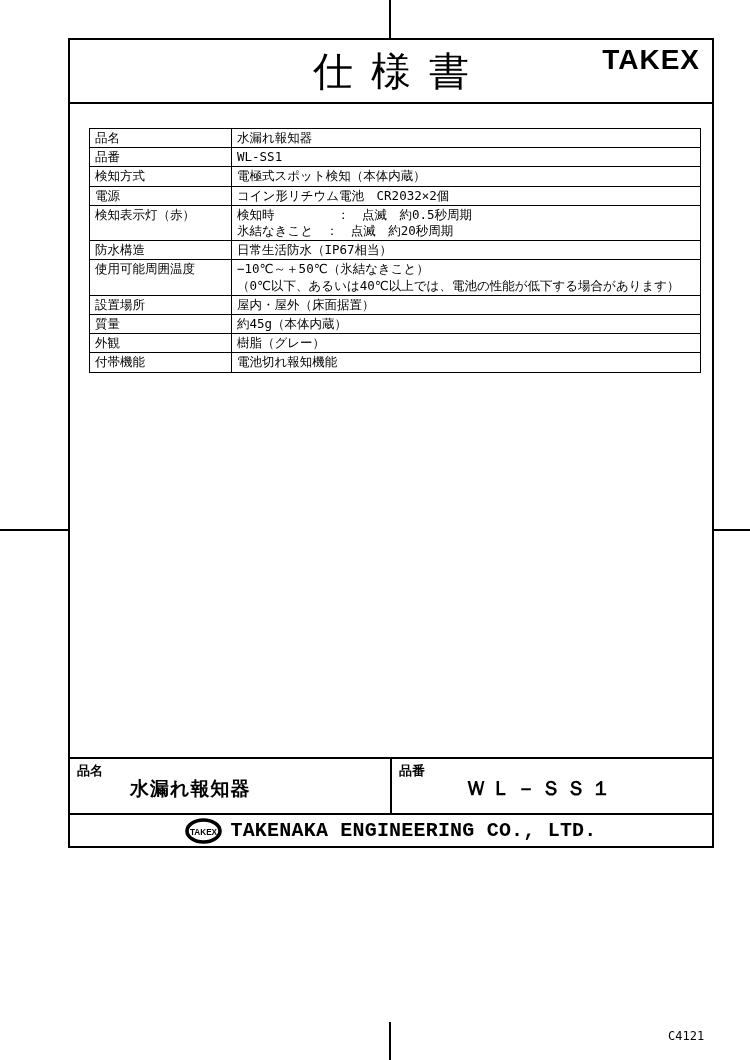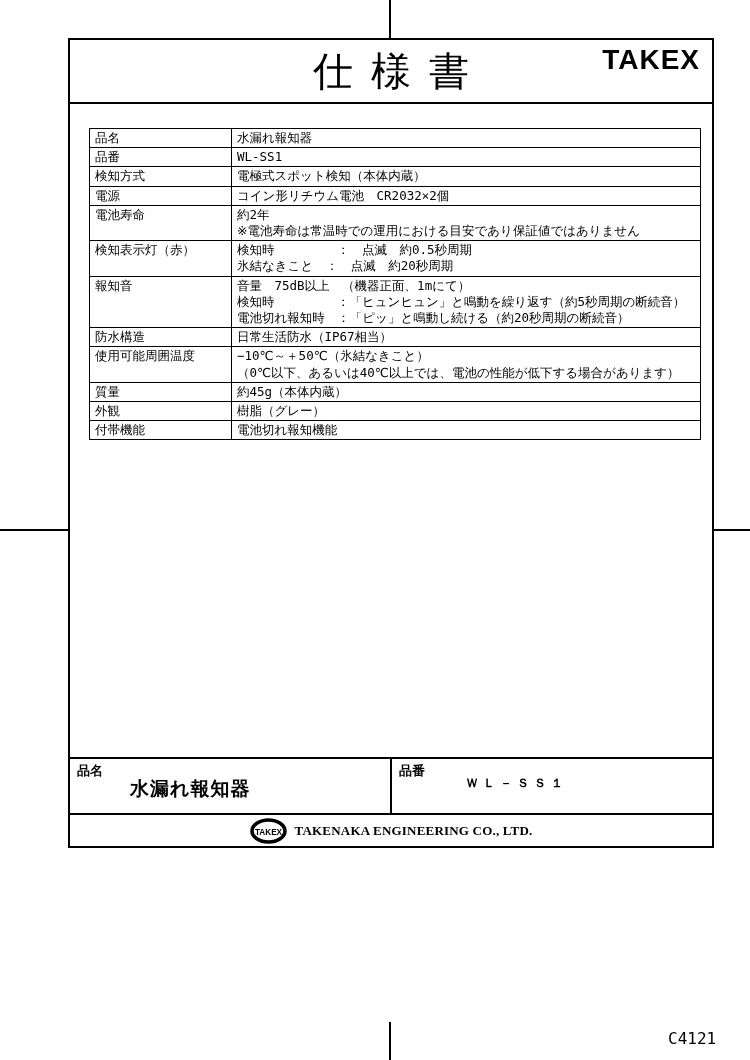--- a/index.html
+++ b/index.html
@@ -56,38 +56,38 @@
   .summary { height: 56px; border-top: 2px solid #000; display: flex; }
   .summary-cell { position: relative; height: 100%; }
   .summary-cell.name { width: 322px; border-right: 2px solid #000; }
   .summary-cell.number { flex: 1 1 auto; }
   .cell-label {
     position: absolute; top: 3px; left: 7px;
     font-size: 13px; font-weight: bold;
   }
   .cell-value { position: absolute; font-weight: bold; white-space: pre; }
   .name-value   { left: 60px; top: 17px; font-size: 19px; letter-spacing: 1px; }
-  .number-value { left: 74px; top: 16px; font-size: 12px; letter-spacing: 5px;
+  .number-value { left: 74px; top: 16px; font-size: 20px; letter-spacing: 5px;
                   font-family: "Liberation Sans", "DejaVu Sans", sans-serif; }
 
   
   .footer {
     height: 33px; border-top: 2px solid #000;
     display: flex; align-items: center; justify-content: center; gap: 8px;
   }
   .badge { width: 37px; height: 26px; display: block; }
   .company {
-    font-family: Liberation Serif, serif;
-    font-weight: bold; font-size: 13px; letter-spacing: 0.2px;
+    font-family: Liberation Mono, monospace;
+    font-weight: bold; font-size: 20px; letter-spacing: 0.2px;
   }
 
   
   .doc-code {
     position: absolute; left: 668px; top: 1029px;
-    font-size: 16px; font-family: "DejaVu Sans Mono", monospace;
+    font-size: 12px; font-family: "DejaVu Sans Mono", monospace;
   }
 </style>
 </head>
 <body>
 
 <div>
 
   <div class="trim trim-top"></div>
   <div class="trim trim-bottom"></div>
   <div class="trim trim-left"></div>
@@ -121,52 +121,43 @@
                 <div class="value-line">電極式スポット検知（本体内蔵）</div>
               </td>
             </tr>
             <tr>
               <td class="label-cell">電源</td>
               <td class="value-cell">
                 <div class="value-line">コイン形リチウム電池　CR2032×2個</div>
               </td>
             </tr>
             <tr>
-              <td class="label-cell">電池寿命</td>
-              <td class="value-cell">
-                <div class="value-line">約2年</div>
-                <div class="value-line">※電池寿命は常温時での運用における目安であり保証値ではありません</div>
-              </td>
-            </tr>
-            <tr>
               <td class="label-cell">検知表示灯（赤）</td>
               <td class="value-cell">
                 <div class="value-line">検知時　　　　　：　点滅　約0.5秒周期</div>
                 <div class="value-line">氷結なきこと　：　点滅　約20秒周期</div>
               </td>
             </tr>
             <tr>
-              <td class="label-cell">報知音</td>
-              <td class="value-cell">
-                <div class="value-line">音量　75dB以上　（機器正面、1mにて）</div>
-                <div class="value-line">検知時　　　　　：「ヒュンヒュン」と鳴動を繰り返す（約5秒周期の断続音）</div>
-                <div class="value-line">電池切れ報知時　：「ピッ」と鳴動し続ける（約20秒周期の断続音）</div>
-              </td>
-            </tr>
-            <tr>
               <td class="label-cell">防水構造</td>
               <td class="value-cell">
                 <div class="value-line">日常生活防水（IP67相当）</div>
               </td>
             </tr>
             <tr>
               <td class="label-cell">使用可能周囲温度</td>
               <td class="value-cell">
                 <div class="value-line">−10℃～＋50℃（氷結なきこと）</div>
                 <div class="value-line">（0℃以下、あるいは40℃以上では、電池の性能が低下する場合があります）</div>
+              </td>
+            </tr>
+            <tr>
+              <td class="label-cell">設置場所</td>
+              <td class="value-cell">
+                <div class="value-line">屋内・屋外（床面据置）</div>
               </td>
             </tr>
             <tr>
               <td class="label-cell">質量</td>
               <td class="value-cell">
                 <div class="value-line">約45g（本体内蔵）</div>
               </td>
             </tr>
             <tr>
               <td class="label-cell">外観</td>

